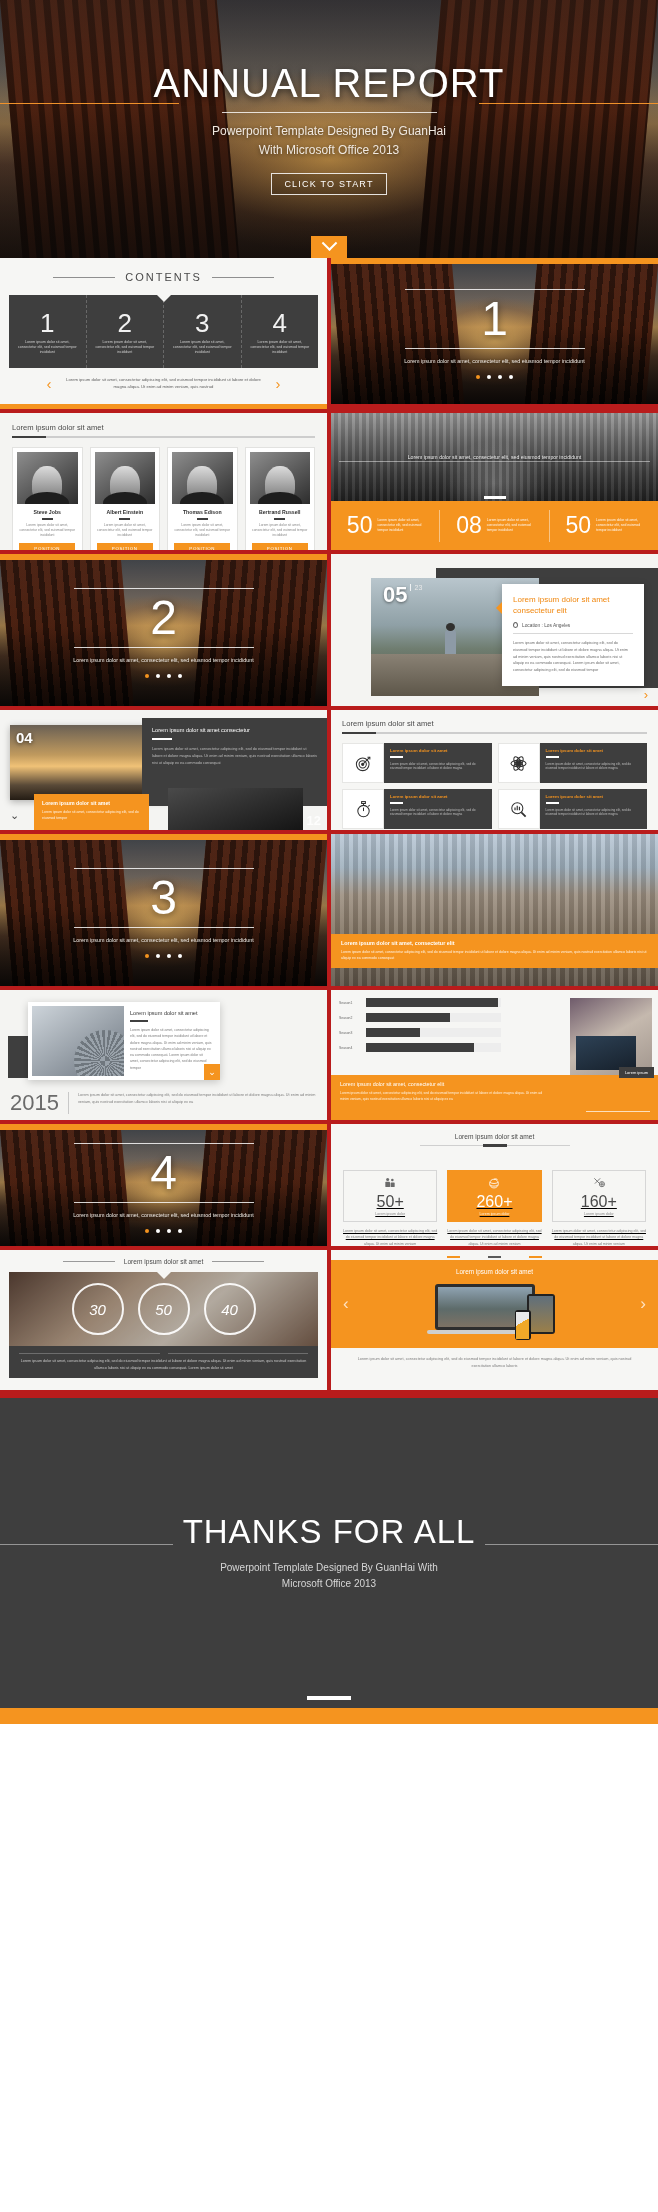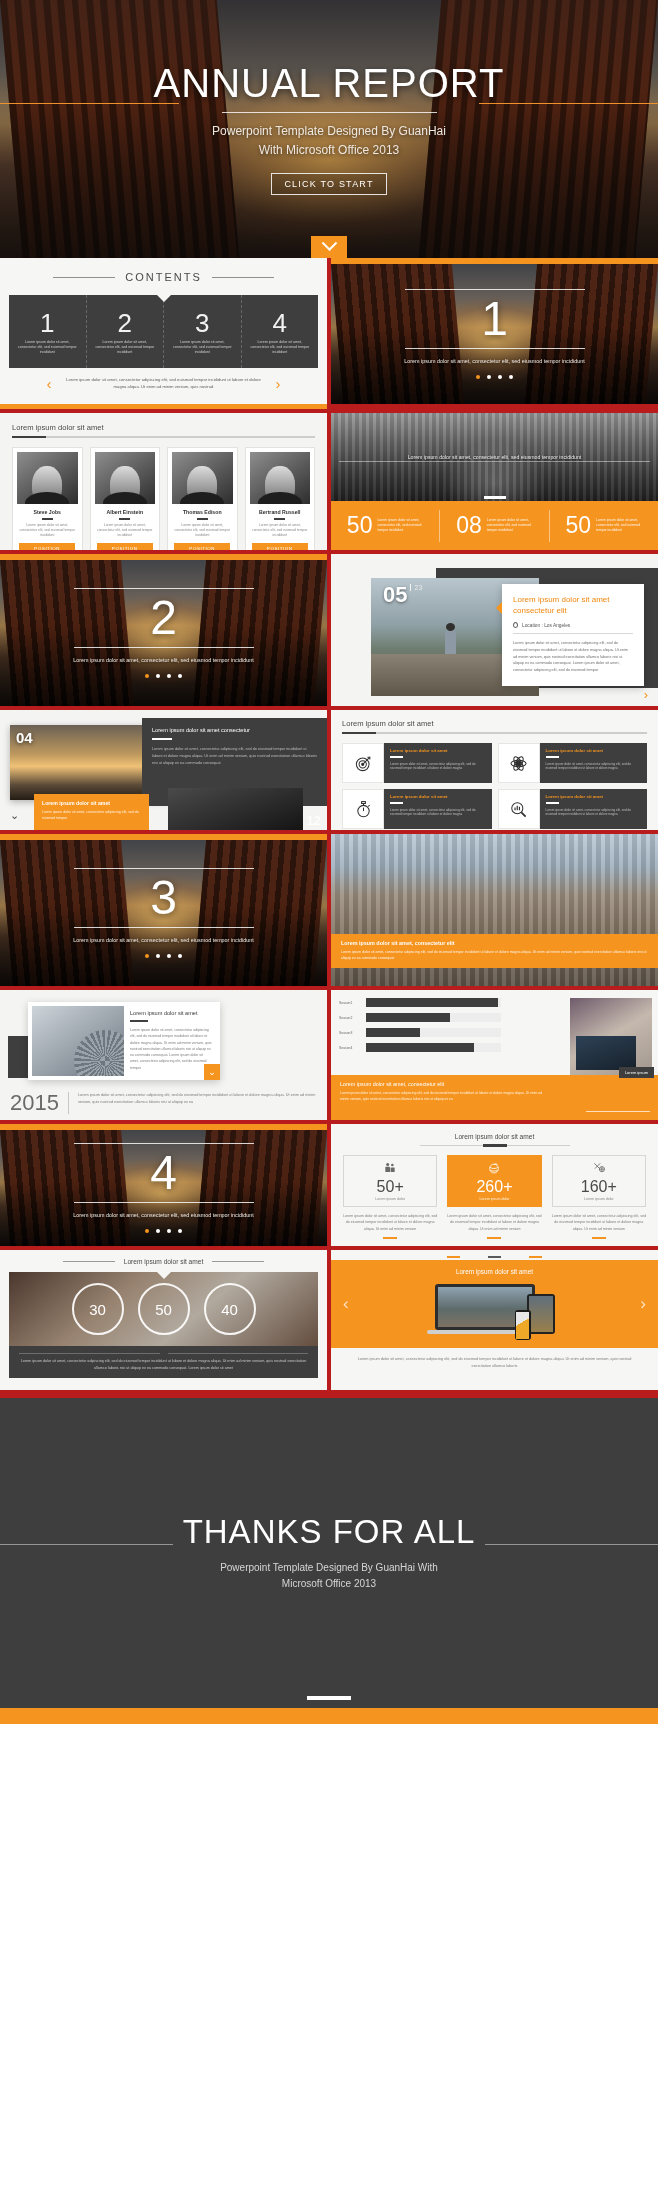--- a/index.html
+++ b/index.html
@@ -210,39 +210,39 @@
   .bo-b{font-size:3.4px;color:#fff1de;line-height:1.7;margin-top:4px;width:205px;}
   .bo-tag{position:absolute;right:4px;top:-8px;background:#3e3e3e;color:#fff;font-size:4px;padding:3px 6px;}
   .bo-line{position:absolute;right:8px;bottom:8px;width:64px;height:1px;background:rgba(255,255,255,.7);}
 
   
   .s-count{height:122px;background:#f6f6f4;padding:9px 12px;}
   .cn-head{display:flex;flex-direction:column;align-items:center;}
   .cn-title{font-size:6.6px;color:#4a4a4a;}
   .cn-rule{width:150px;height:1px;background:#cfcfcf;margin-top:5px;position:relative;}
   .cn-rule:before{content:"";position:absolute;left:50%;transform:translateX(-50%);top:-1px;width:24px;height:3px;background:#3f3f3f;}
-  .cn-grid{display:flex;gap:10px;margin-top:9px;}
+  .cn-grid{display:flex;gap:10px;margin-top:24px;text-decoration:underline;}
   .cn-col{flex:1;display:flex;flex-direction:column;align-items:center;}
   .cn-box{width:100%;height:52px;border:1px solid #d6d6d6;display:flex;flex-direction:column;align-items:center;justify-content:center;background:#f6f6f4;}
   .cn-box.accent{background:#f5941f;border-color:#f5941f;}
   .cn-ico{height:15px;display:flex;align-items:center;justify-content:center;}
   .cn-ico svg{width:14px;height:14px;}
   .cn-num{font-size:16px;color:#4a4a4a;font-weight:300;line-height:1.1;margin-top:2px;font-family:"Liberation Sans Narrow","Liberation Sans",sans-serif;}
   .cn-box.accent .cn-num{color:#fff;}
   .cn-sub{font-size:3.6px;color:#8a8a8a;margin-top:2px;}
   .cn-box.accent .cn-sub{color:#fff0dd;}
   .cn-body{font-size:3.6px;color:#7d7d7d;line-height:1.75;text-align:center;margin-top:6px;}
   .cn-dash{width:14px;height:2px;background:#f5941f;margin:5px auto 0;}
 
   
   .s-circ{height:140px;background:#f6f6f4;padding:8px 9px 0;}
   .cr-head{display:flex;align-items:center;justify-content:center;gap:9px;}
   .cr-head .ln{height:1px;background:#9a9a9a;width:52px;}
   .cr-title{font-size:6.6px;color:#4a4a4a;}
-  .cr-photo{position:relative;height:74px;margin-top:7px;background:linear-gradient(140deg,#5c4438 0%,#b9a089 35%,#d9cfc2 60%,#7a5f4d 100%);overflow:hidden;}
+  .cr-photo{position:relative;height:74px;margin-top:7px;background:linear-gradient(140deg,#5c4438 0%,#b9a089 35%,#d9cfc2 60%,#7a5f4d 100%);overflow:hidden;font-style:italic;}
   .cr-photo:after{content:"";position:absolute;inset:0;background:rgba(0,0,0,.18);}
   .cr-notch{position:absolute;left:50%;transform:translateX(-50%);top:0;z-index:5;width:0;height:0;border-left:7px solid transparent;border-right:7px solid transparent;border-top:7px solid #f6f6f4;}
   .cr-ring-row{position:absolute;inset:0;z-index:4;display:flex;align-items:center;justify-content:center;gap:14px;}
   .cr-ring{width:52px;height:52px;border-radius:50%;border:2px solid rgba(255,255,255,.92);display:flex;align-items:center;justify-content:center;}
   .cr-ring span{font-size:15px;color:#fff;font-weight:300;font-family:"Liberation Sans Narrow","Liberation Sans",sans-serif;}
   .cr-foot{background:#3e3e3e;padding:7px 10px;margin-top:0;}
   .cr-foot-txt{font-size:3.7px;color:#c8c8c8;line-height:1.8;text-align:center;}
   .cr-foot-rules{display:flex;align-items:center;gap:8px;margin-bottom:4px;}
   .cr-foot-rules .ln{height:1px;background:#6d6d6d;flex:1;}
 

